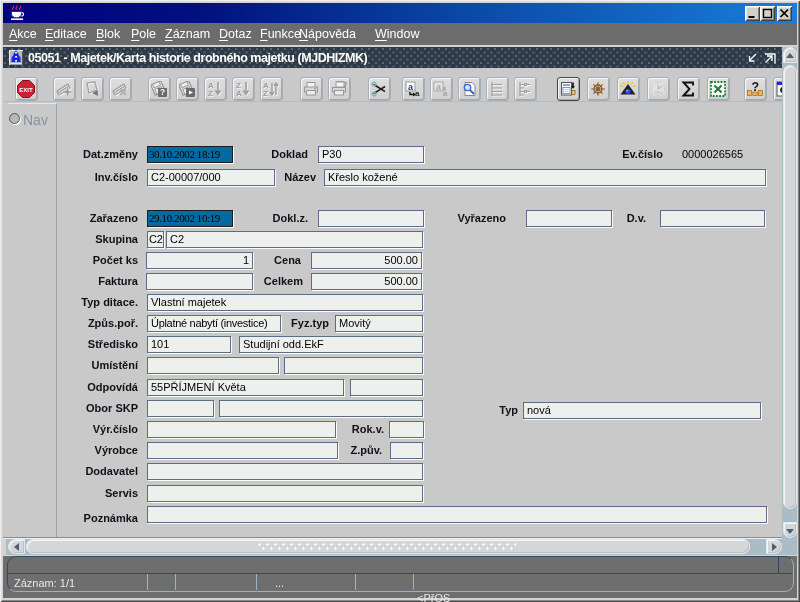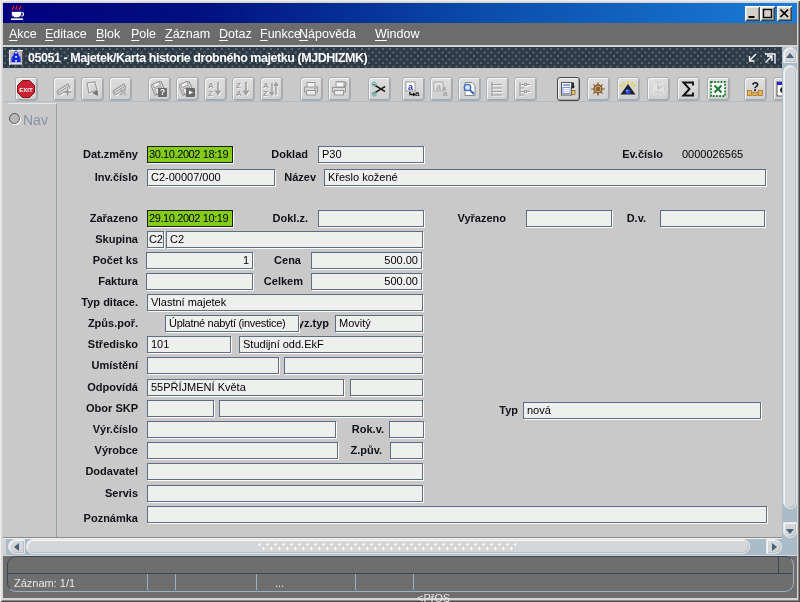--- a/index.html
+++ b/index.html
@@ -32,22 +32,22 @@
   .tb svg{position:absolute;left:2px;top:3px;}
   
   #canvas{left:3px;top:103px;width:779px;height:434px;background:#c9c9c9;}
   #navstrip{left:5px;top:0px;width:48px;height:434px;border-right:1px solid #9aa2aa;border-top:1px solid #e8e8e8;}
   #navradio{left:6px;top:10px;width:9px;height:9px;border-radius:50%;background:#b8b8b8;border:1px solid #555;box-shadow:1px 1px 0 #fff;}
   #navlab{left:20px;top:9px;font-size:14px;color:#8793a7;}
   .lab{position:absolute;font-size:11px;font-weight:bold;color:#101018;text-align:right;white-space:nowrap;}
   .fld{position:absolute;height:15px;background:#eef0ee;border:1px solid #5f6d84;
        box-shadow:1px 1px 0 rgba(255,255,255,0.95);font-size:11px;color:#000;
        padding:0 3px;line-height:15px;white-space:nowrap;overflow:hidden;}
-  .wf{background:#84cc16;border:1px solid #1c1c1c;padding:0 1px;letter-spacing:-0.4px;}
-  .rt{text-align:right;} .p1{padding:0 1px;letter-spacing:-0.3px;} .ls{letter-spacing:-0.3px;margin-left:18px;}
+  .wf{background:#0369a1;border:1px solid #1c1c1c;padding:0 1px;letter-spacing:-0.4px;font-family:Liberation Serif, serif;}
+  .rt{text-align:right;} .p1{padding:0 1px;letter-spacing:-0.3px;} .ls{letter-spacing:-0.3px;}
   
   .sbtrack{background:#a9bcc8;}
   .sbb{position:absolute;background:#d4d6d8;border:1px solid #e4e8ea;
        box-shadow:inset 1px 1px 0 #f4f6f8, inset -1px -1px 0 #bcbfc1;box-sizing:border-box;}
   .hdots{background-image:radial-gradient(circle at 1.5px 1.5px,#fdfdfd 1px,#c2c4c6 1.6px,rgba(0,0,0,0) 1.9px),
                           radial-gradient(circle at 1.5px 1.5px,#fdfdfd 1px,#c2c4c6 1.6px,rgba(0,0,0,0) 1.9px);
          background-size:8px 8px,8px 8px;background-position:0 0,4px 4px;}
   
   #statusarea{left:3px;top:556px;width:794px;height:42px;background:#6e6e6e;}
   #statpanel{position:absolute;left:4px;top:0px;width:785px;height:34px;border-radius:9px;

